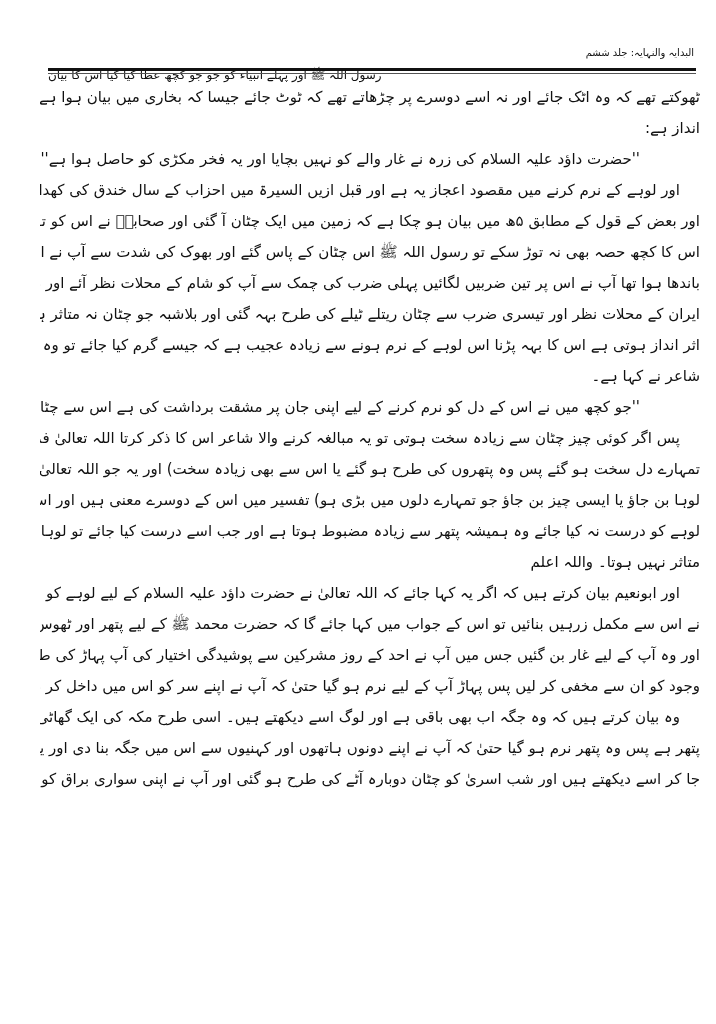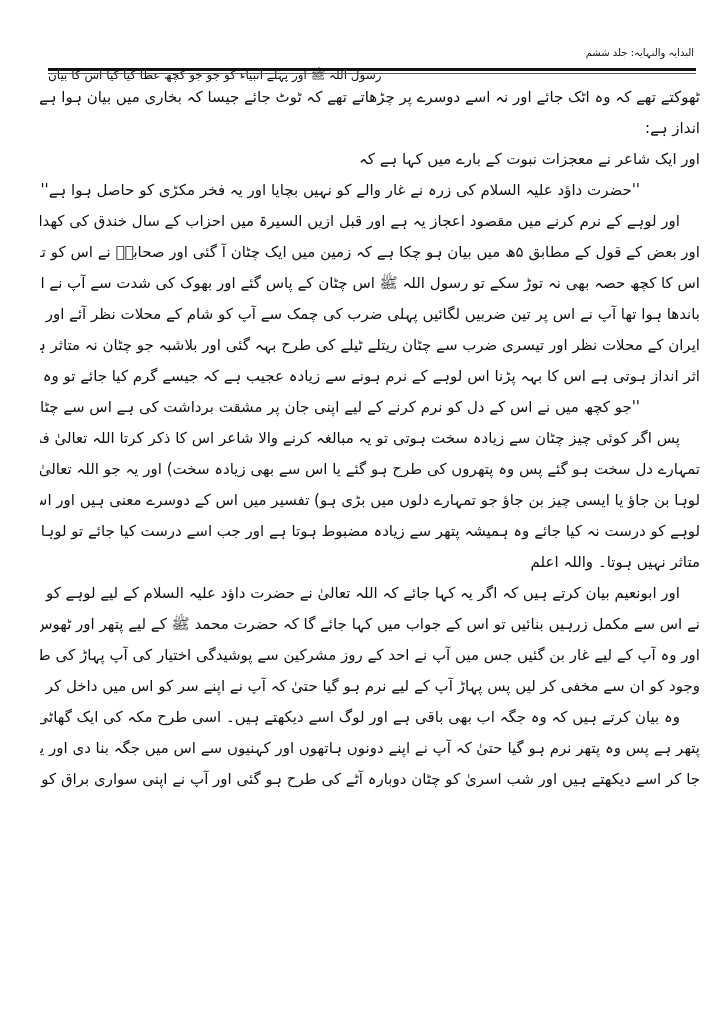--- a/index.html
+++ b/index.html
@@ -126,28 +126,28 @@
   <div class="header">
     <div class="header-right">البدایہ والنہایہ: جلد ششم</div>
     <div class="header-left">رسول اللہ ﷺ اور پہلے انبیاء کو جو جو کچھ عطا کیا گیا اس کا بیان</div>
   </div>
   <div class="header-rule"></div>
   <div class="header-rule-thin"></div>
 
   <div class="body">
     <span class="line">ٹھوکتے تھے کہ وہ اٹک جائے اور نہ اسے دوسرے پر چڑھاتے تھے کہ ٹوٹ جائے جیسا کہ بخاری میں بیان ہوا ہے اور اللہ تعالیٰ</span>
     <span class="line last">انداز ہے:</span>
-    <span class="line last">اور ایک شاعر نے معجزات نبوت کے بارے میں کہا ہے کہ</span>
     <span class="line quote">''حضرت داؤد علیہ السلام کی زرہ نے غار والے کو نہیں بچایا اور یہ فخر مکڑی کو حاصل ہوا ہے''۔</span>
     <span class="line short-ind">اور لوہے کے نرم کرنے میں مقصود اعجاز یہ ہے اور قبل ازیں السیرۃ میں احزاب کے سال خندق کی کھدائی کے موقع پر ۵ھ</span>
     <span class="line">اور بعض کے قول کے مطابق ۵ھ میں بیان ہو چکا ہے کہ زمین میں ایک چٹان آ گئی اور صحابہؓ نے اس کو توڑنے کی سکت نہ پائی بلکہ</span>
     <span class="line">اس کا کچھ حصہ بھی نہ توڑ سکے تو رسول اللہ ﷺ اس چٹان کے پاس گئے اور بھوک کی شدت سے آپ نے اپنے پیٹ پر ایک پتھر</span>
     <span class="line">باندھا ہوا تھا آپ نے اس پر تین ضربیں لگائیں پہلی ضرب کی چمک سے آپ کو شام کے محلات نظر آئے اور دوسری ضرب سے</span>
     <span class="line">ایران کے محلات نظر اور تیسری ضرب سے چٹان ریتلے ٹیلے کی طرح بہہ گئی اور بلاشبہ جو چٹان نہ متاثر ہوتی ہے اور نہ آگ اس پر</span>
     <span class="line">اثر انداز ہوتی ہے اس کا بہہ پڑنا اس لوہے کے نرم ہونے سے زیادہ عجیب ہے کہ جیسے گرم کیا جائے تو وہ نرم ہو جاتا ہے جیسا کہ ایک</span>
+    <span class="line last">شاعر نے کہا ہے۔</span>
     <span class="line quote">''جو کچھ میں نے اس کے دل کو نرم کرنے کے لیے اپنی جان پر مشقت برداشت کی ہے اس سے چٹان نرم ہو جاتی ہے''۔</span>
     <span class="line short-ind">پس اگر کوئی چیز چٹان سے زیادہ سخت ہوتی تو یہ مبالغہ کرنے والا شاعر اس کا ذکر کرتا اللہ تعالیٰ فرماتا ہے (پھر اس کے بعد</span>
     <span class="line">تمہارے دل سخت ہو گئے پس وہ پتھروں کی طرح ہو گئے یا اس سے بھی زیادہ سخت) اور یہ جو اللہ تعالیٰ کا قول ہے کہ (کہہ دو کہ پتھر یا</span>
     <span class="line">لوہا بن جاؤ یا ایسی چیز بن جاؤ جو تمہارے دلوں میں بڑی ہو) تفسیر میں اس کے دوسرے معنی ہیں اور اس کا مقصد یہ ہے کہ جب تک</span>
     <span class="line">لوہے کو درست نہ کیا جائے وہ ہمیشہ پتھر سے زیادہ مضبوط ہوتا ہے اور جب اسے درست کیا جائے تو لوہا متاثر ہو جاتا ہے اور پتھر</span>
     <span class="line last">متاثر نہیں ہوتا۔ واللہ اعلم</span>
     <span class="line short-ind">اور ابونعیم بیان کرتے ہیں کہ اگر یہ کہا جائے کہ اللہ تعالیٰ نے حضرت داؤد علیہ السلام کے لیے لوہے کو نرم کر دیا حتیٰ کہ آپ</span>
     <span class="line">نے اس سے مکمل زرہیں بنائیں تو اس کے جواب میں کہا جائے گا کہ حضرت محمد ﷺ کے لیے پتھر اور ٹھوس چٹانیں نرم کر دی گئیں</span>
     <span class="line">اور وہ آپ کے لیے غار بن گئیں جس میں آپ نے احد کے روز مشرکین سے پوشیدگی اختیار کی آپ پہاڑ کی طرف گئے تا کہ اپنے</span>
     <span class="line">وجود کو ان سے مخفی کر لیں پس پہاڑ آپ کے لیے نرم ہو گیا حتیٰ کہ آپ نے اپنے سر کو اس میں داخل کر دیا اور یہ عجیب تر معجزہ ہے</span>

